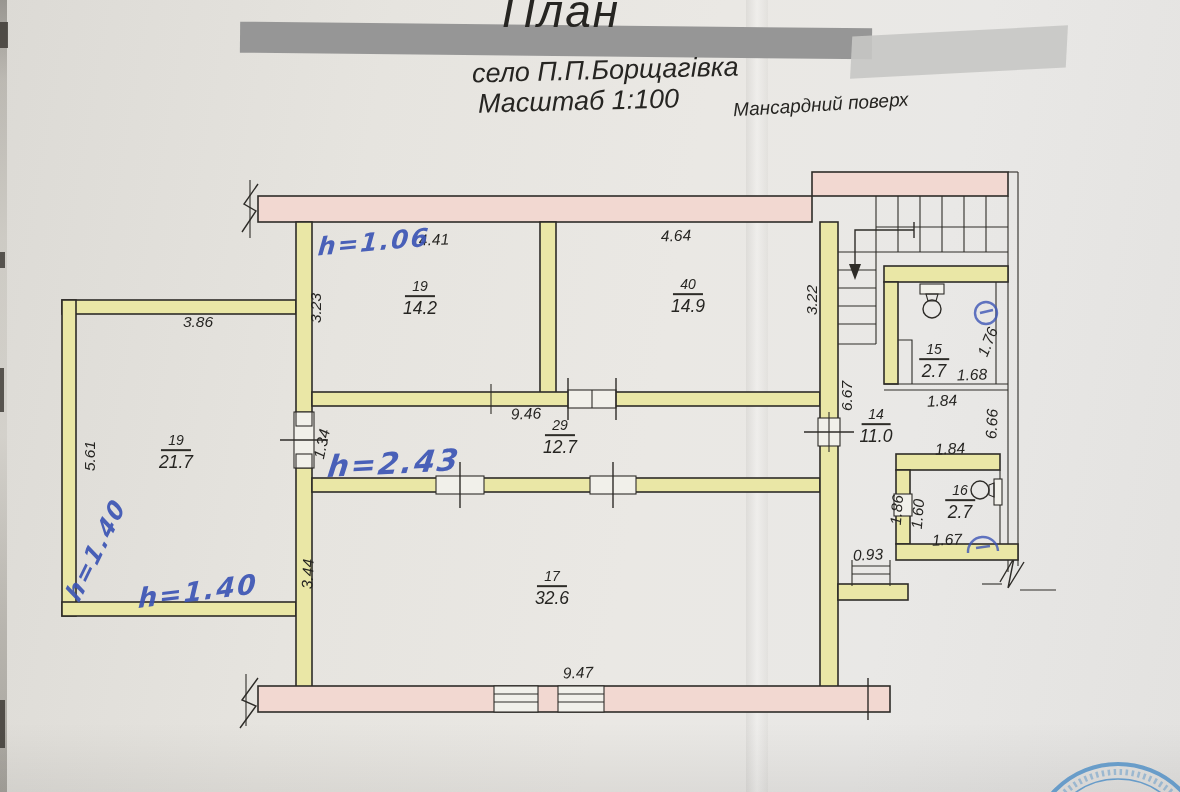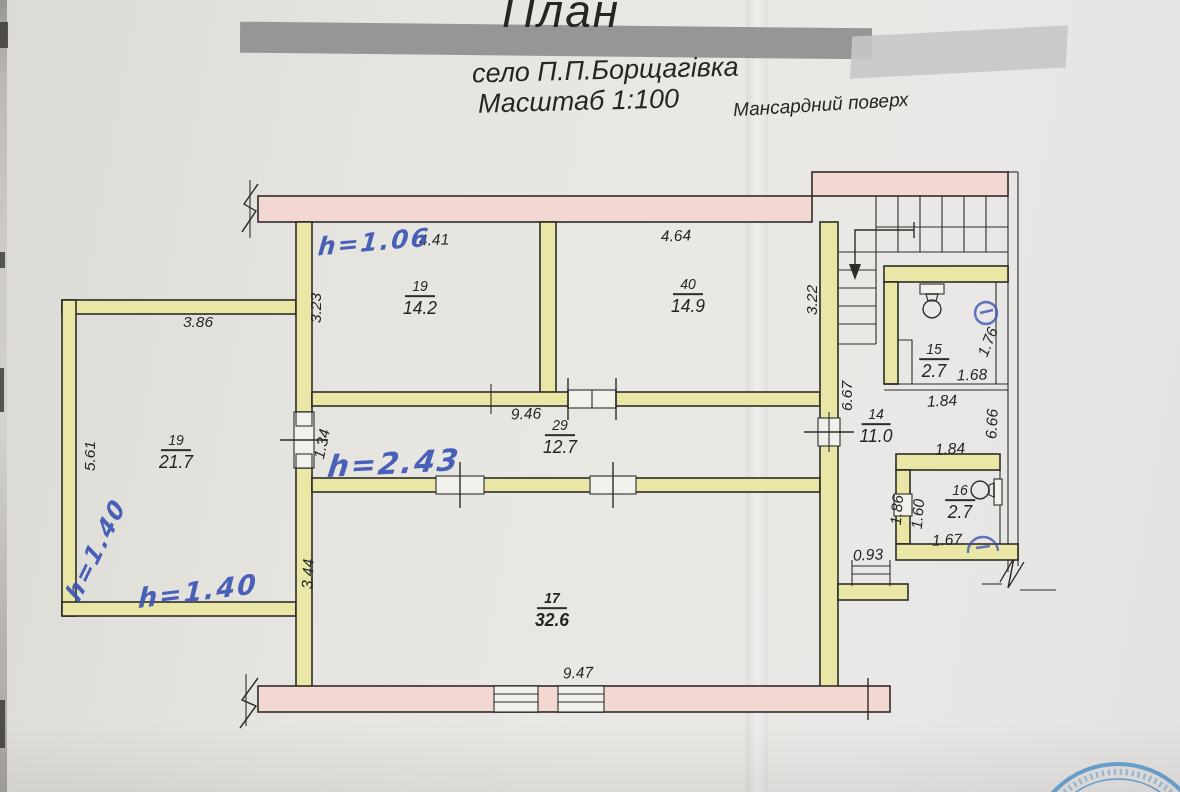--- a/index.html
+++ b/index.html
@@ -218,21 +218,21 @@
     <div class="area">14.2</div>
   </div>
   <div class="room-label" style="left:688px;top:296px;">
     <div class="num">40</div>
     <div class="area">14.9</div>
   </div>
   <div class="room-label" style="left:560px;top:437px;">
     <div class="num">29</div>
     <div class="area">12.7</div>
   </div>
-  <div class="room-label" style="left:552px;top:610px;font-weight:bold;">
+  <div class="room-label" style="left:552px;top:588px;">
     <div class="num">17</div>
     <div class="area">32.6</div>
   </div>
   <div class="room-label" style="left:876px;top:426px;">
     <div class="num">14</div>
     <div class="area">11.0</div>
   </div>
   <div class="room-label" style="left:934px;top:354px;margin-top:7px;">
     <div class="num">15</div>
     <div class="area">2.7</div>

